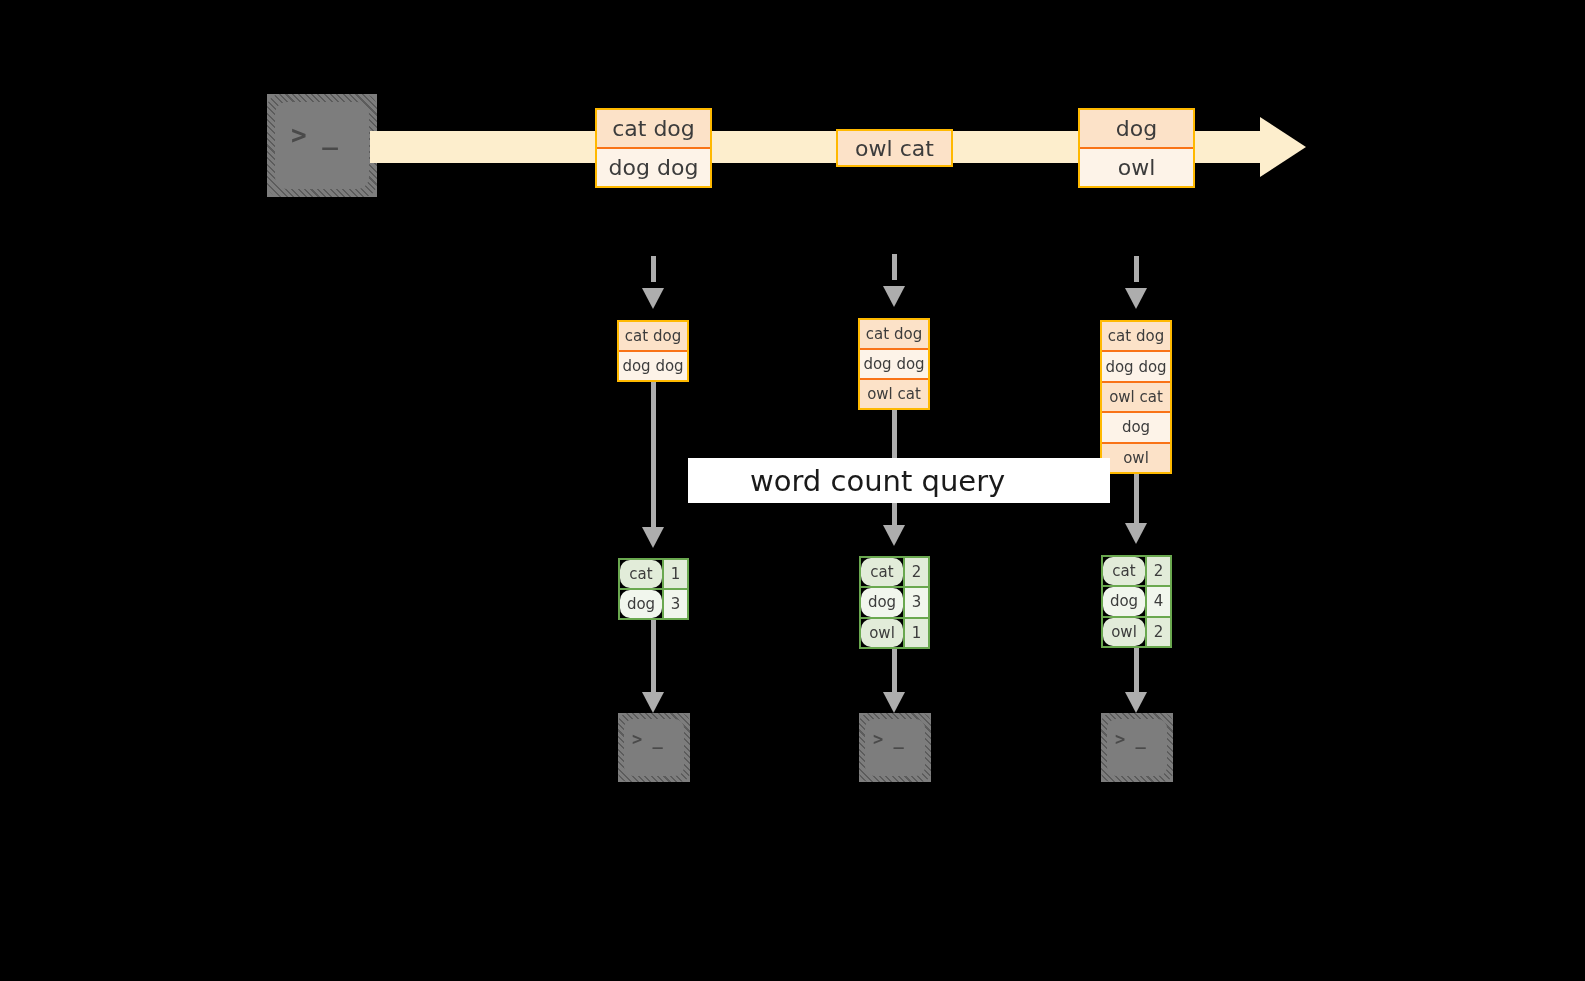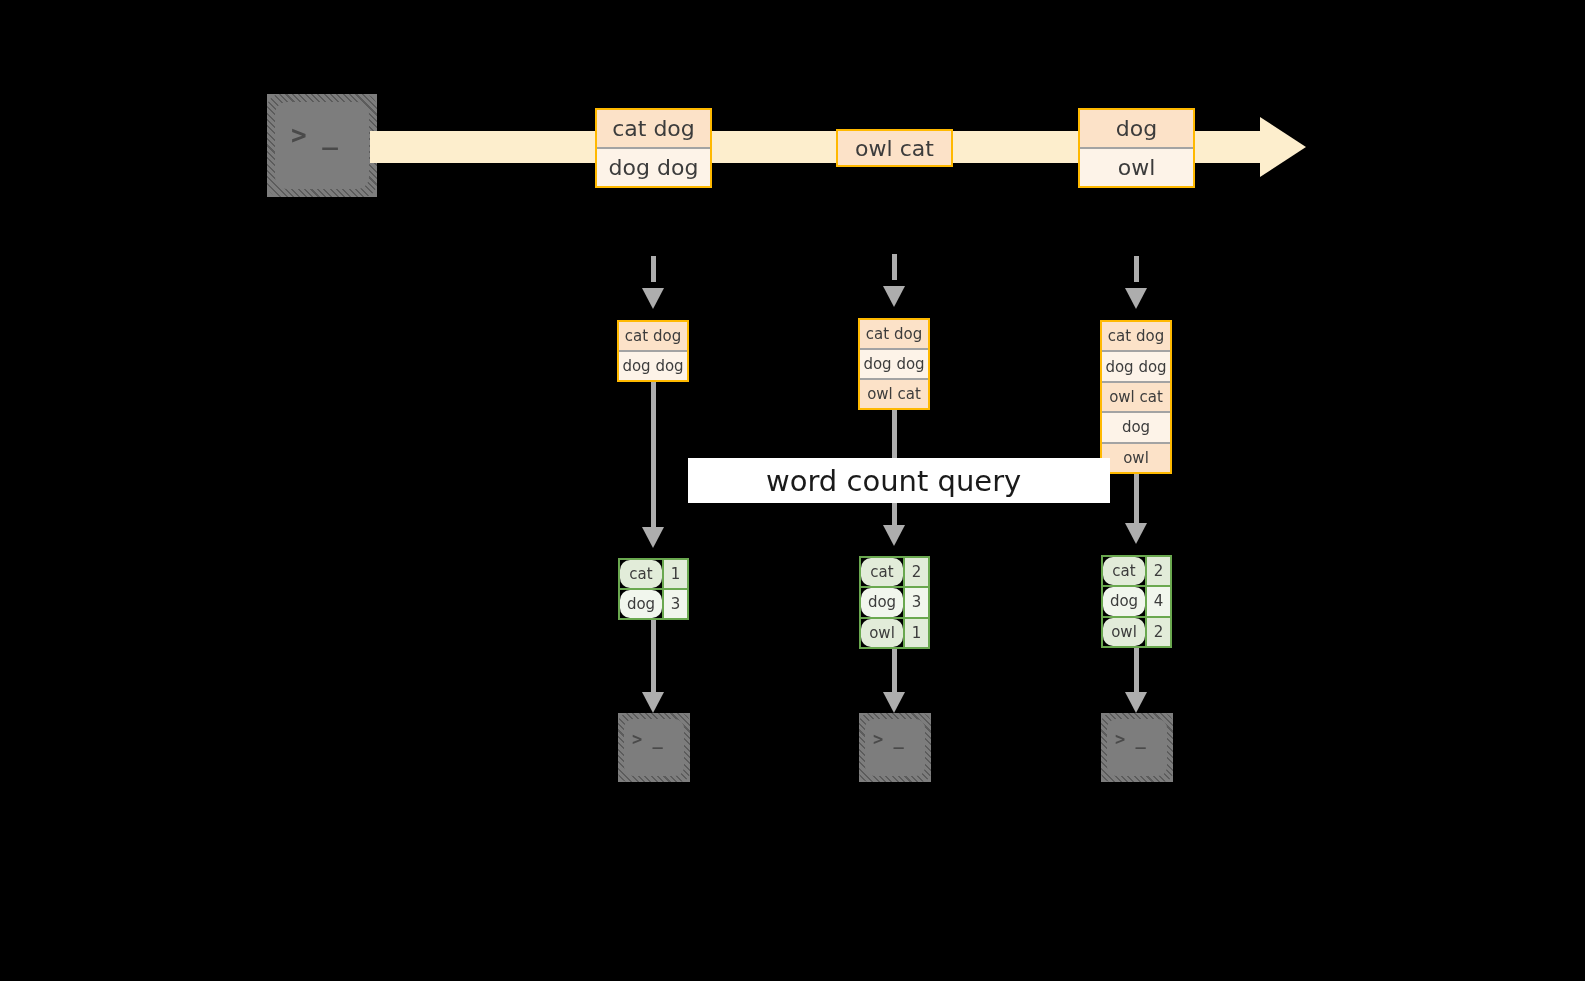--- a/index.html
+++ b/index.html
@@ -72,21 +72,21 @@
   .ebox .row {
     flex: 1 1 auto;
     display: flex;
     align-items: center;
     justify-content: center;
     color: #3c3c3c;
     box-sizing: border-box;
     white-space: nowrap;
   }
   .ebox .row + .row {
-    border-top: 2px solid #a3a3a3;
+    border-top: 2px solid #f97316;
   }
   .sh-dark  { background: #fce2c8; }
   .sh-light { background: #fdf3e8; }
 
   
   .ebox-big .row { font-size: 22px; }
   
   .ebox-sm .row  { font-size: 15px; }
 
   
@@ -277,16 +277,16 @@
   <div class="vline" style="left:1134px; top:648px; height:44px;"></div>
   <div class="vhead" style="left:1125px; top:692px;"></div>
 
   <div class="term" style="left:1101px; top:713px; width:72px; height:69px;">
     <div class="term-hatch" style="border-radius:10px;"></div>
     <div class="term-inner" style="left:6px; top:6px; right:6px; bottom:6px; border-radius:9px;"></div>
     <div class="term-glyph" style="left:14px; top:18px; font-size:17px;">&gt; _</div>
   </div>
 
   <div class="qlabel" style="left:688px; top:458px; width:422px; height:45px;">
-    <span style="margin-left:78px;">word count query</span>
+    <span style="margin-left:62px;">word count query</span>
   </div>
 
 </div>
 
 </body></html>

